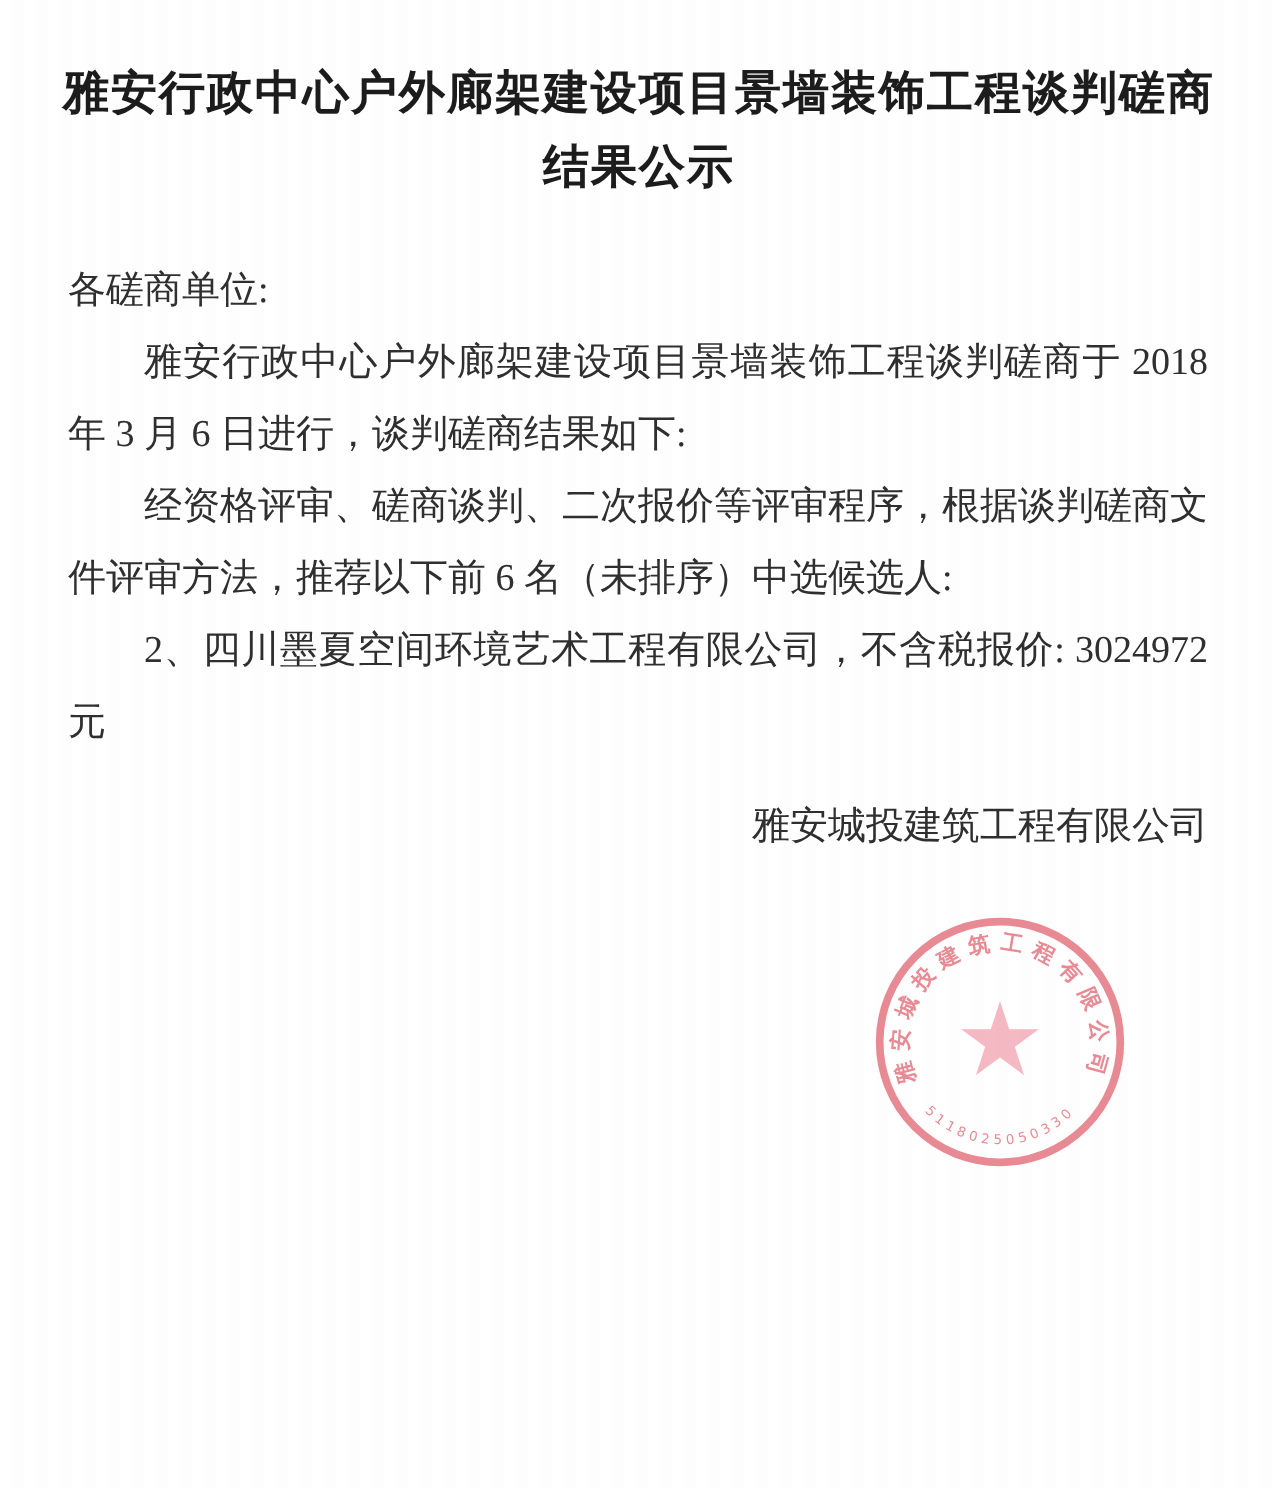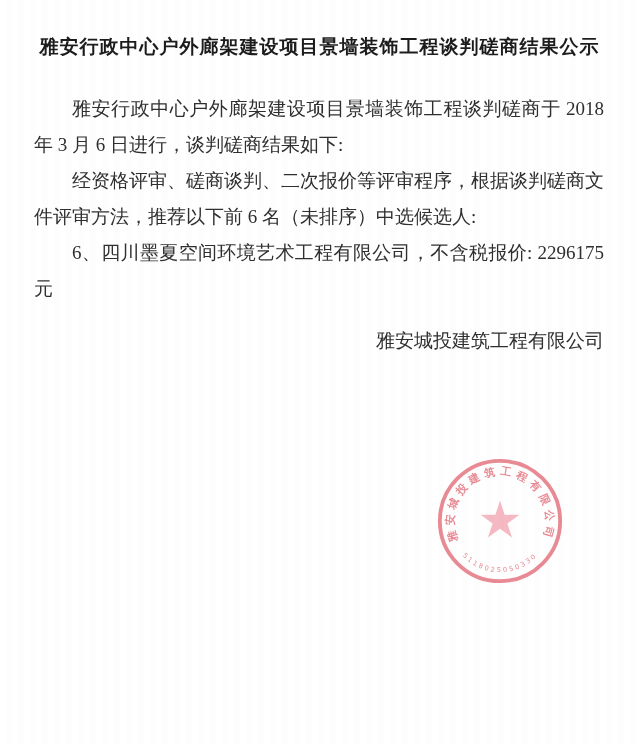--- a/index.html
+++ b/index.html
@@ -10,21 +10,21 @@
     margin: 0 auto;
     background:
       repeating-linear-gradient(90deg, #ffffff 0px, #ffffff 6px, #fdfdfd 6px, #fdfdfd 12px);
     overflow: hidden;
     font-family: "Liberation Serif", "DejaVu Serif", serif;
     color: #2f2f2f;
   }
   .title {
     margin: 28px 30px 0 30px;
     font-family: "Liberation Sans", "DejaVu Sans", sans-serif;
-    font-size: 19px;
+    font-size: 23px;
     line-height: 37px;
     font-weight: bold;
     text-align: center;
     color: #1c1c1c;
     letter-spacing: 1px;
   }
   .body-block {
     margin: 26px 35px 0 34px;
     font-size: 19px;
     line-height: 36px;
@@ -61,23 +61,24 @@
   }
 </style>
 </head>
 <body>
 
 <div class="page">
 
   <h1 class="title">雅安行政中心户外廊架建设项目景墙装饰工程谈判磋商结果公示</h1>
 
   <div class="body-block">
+    <p>各磋商单位:</p>
     <p class="para-indent">雅安行政中心户外廊架建设项目景墙装饰工程谈判磋商于 2018 年 3 月 6 日进行，谈判磋商结果如下:</p>
     <p class="para-indent">经资格评审、磋商谈判、二次报价等评审程序，根据谈判磋商文件评审方法，推荐以下前 6 名（未排序）中选候选人:</p>
-    <p class="para-indent">6、四川墨夏空间环境艺术工程有限公司，不含税报价: 2296175 元</p>
+    <p class="para-indent">2、四川墨夏空间环境艺术工程有限公司，不含税报价: 3024972 元</p>
   </div>
 
   <div class="signature-block">
     <div>雅安城投建筑工程有限公司</div>
   </div>
 
   <div class="seal">
     <svg viewBox="0 0 200 200" xmlns="http://www.w3.org/2000/svg">
       <defs>
         <path id="arcTop" d="M 38.9,138.2 A 72,72 0 1,1 161.1,138.2" fill="none"></path>

